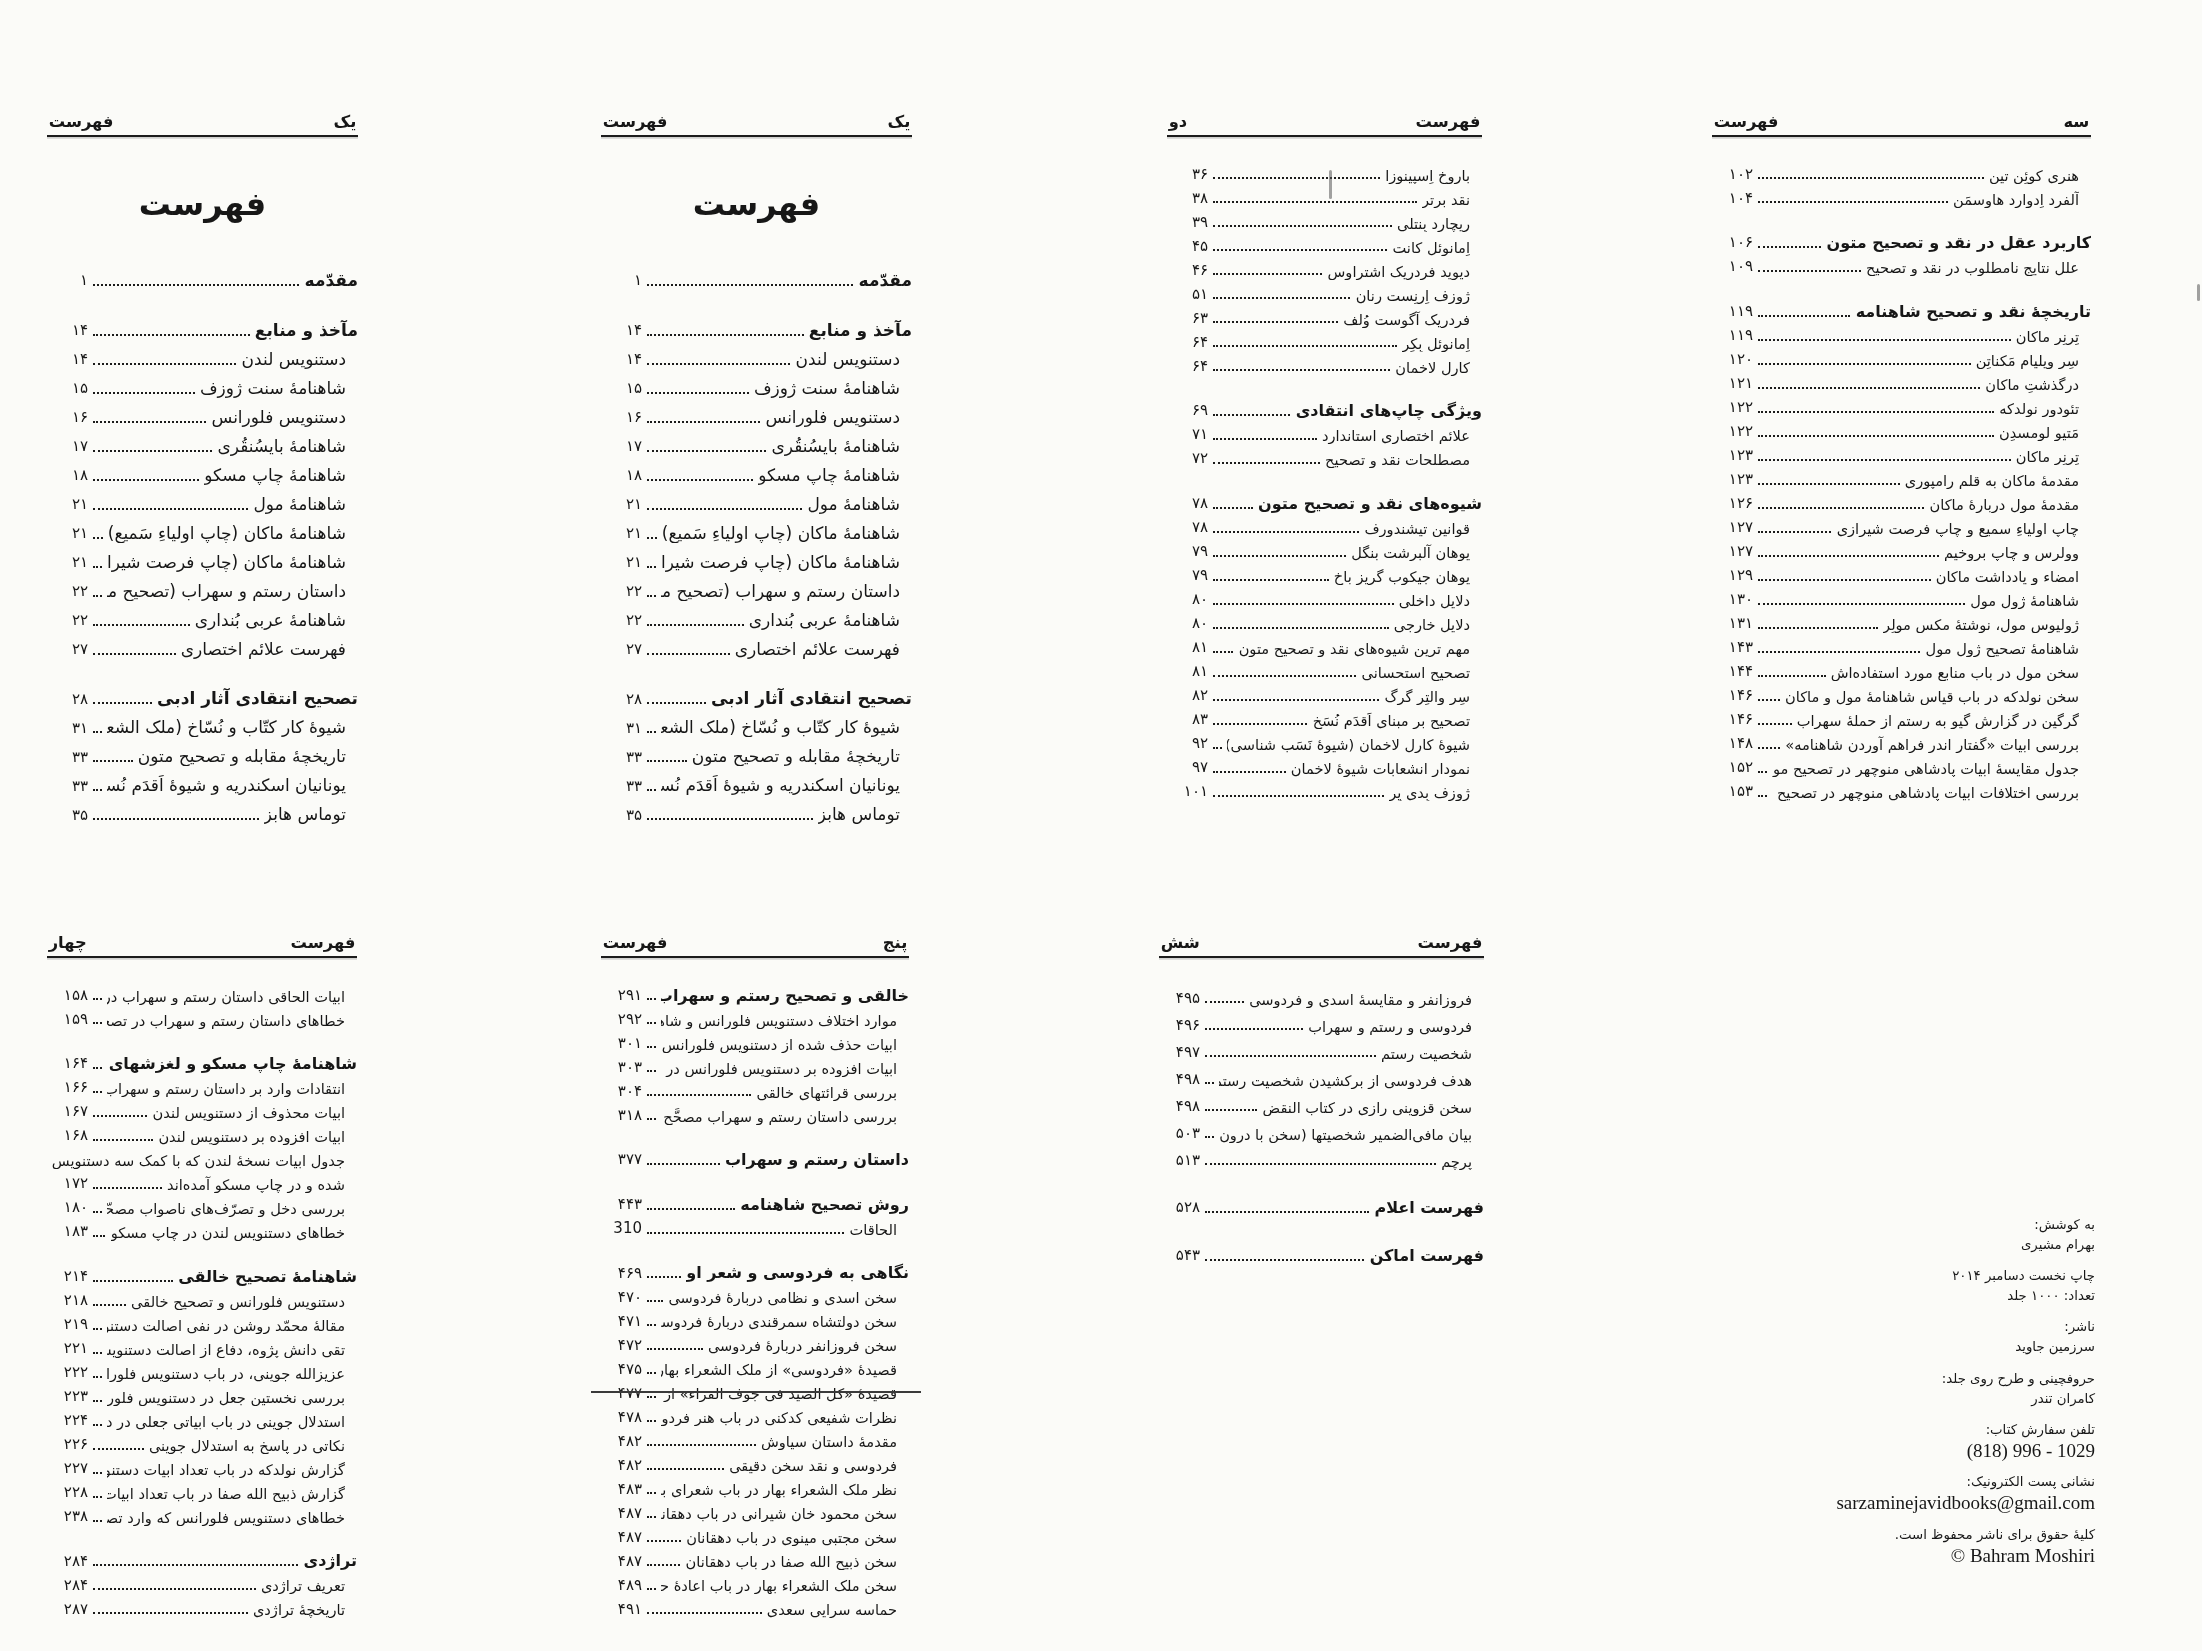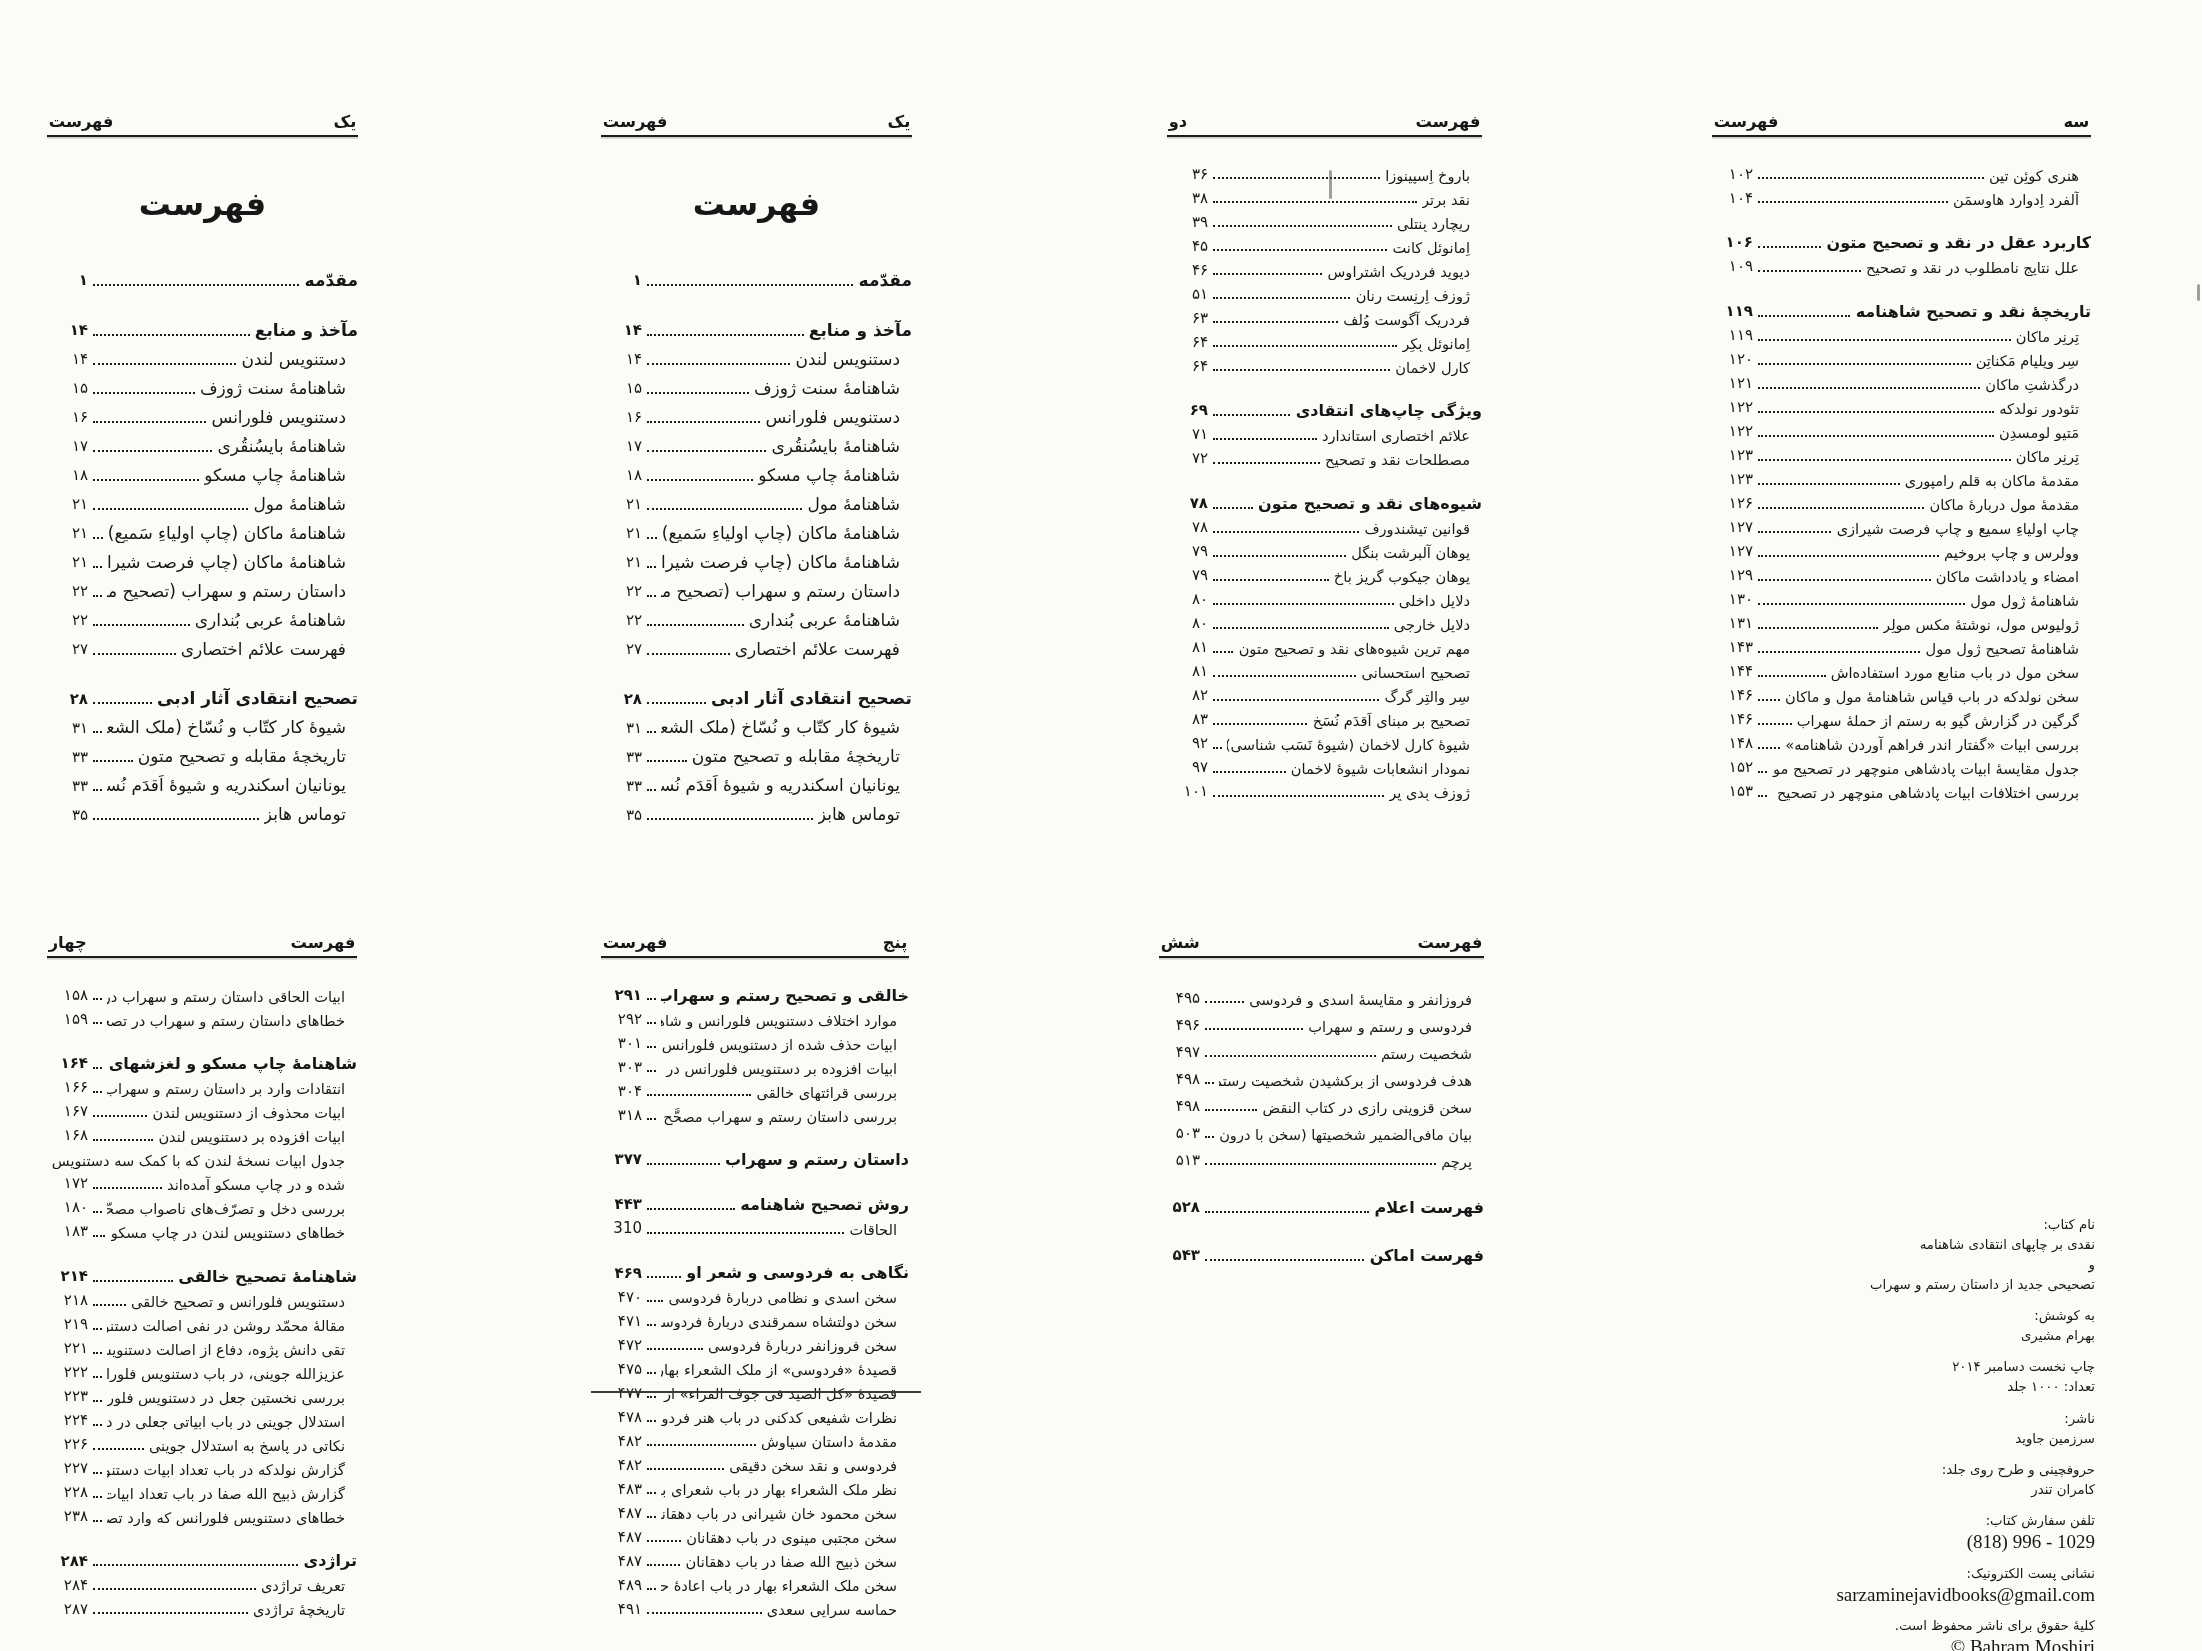--- a/index.html
+++ b/index.html
@@ -25,21 +25,21 @@
   .toc-row{display:flex;align-items:flex-end;height:24px;position:relative;}
   .sparse .toc-row{height:29px;}
   .mid .toc-row{height:27px;}
   .toc-title{white-space:nowrap;font-size:14.6px;flex-shrink:1;overflow:hidden;}
   .row-l0 .toc-title{font-weight:bold;font-size:16px;}
   .sparse .toc-title{font-size:17px;}
   .sparse .row-l0 .toc-title{font-size:17px;}
   .row-l1{padding-right:12px;}
   .toc-lead{flex:1 1 auto;min-width:8.6px;border-bottom:2.2px dotted #1b1b1b;margin:0 5.2px 4.3px 5.2px;}
   .toc-num{font-size:15px;direction:ltr;unicode-bidi:isolate;min-width:41px;text-align:right;padding-bottom:0.9px;}
-  .row-l0 .toc-num{font-weight:bold;}
+  .row-l0 .toc-num{font-weight:normal;}
   .row-noleader .toc-title{flex-shrink:1;}
   .row-strike::before{
     content:"";position:absolute;left:-10.3px;right:-12px;top:13px;
     border-top:2.2px solid #3a3a3a;
   }
   
   .colo{position:absolute;direction:rtl;text-align:right;font-size:13.3px;line-height:20px;}
   .colo-sec{margin-bottom:11.2px;}
   .colo-line{white-space:nowrap;}
   .colo-line.lat{
@@ -866,26 +866,20 @@
           <span class="toc-title">فهرست اماکن</span>
           <span class="toc-lead"></span>
           <span class="toc-num">۵۴۳</span>
         </div>
       </div>
     </div>
   </section>
 
 <aside class="colo" style="left:1768px;top:1215px;width:327px;">
     <div class="colo-sec">
-      <div class="colo-line">نام کتاب:</div>
-      <div class="colo-line">نقدی بر چاپهای انتقادی شاهنامه</div>
-      <div class="colo-line">و</div>
-      <div class="colo-line">تصحیحی جدید از داستان رستم و سهراب</div>
-    </div>
-    <div class="colo-sec">
       <div class="colo-line">به کوشش:</div>
       <div class="colo-line">بهرام مشیری</div>
     </div>
     <div class="colo-sec">
       <div class="colo-line">چاپ نخست دسامبر ۲۰۱۴</div>
       <div class="colo-line">تعداد: ۱۰۰۰ جلد</div>
     </div>
     <div class="colo-sec">
       <div class="colo-line">ناشر:</div>
       <div class="colo-line">سرزمین جاوید</div>

